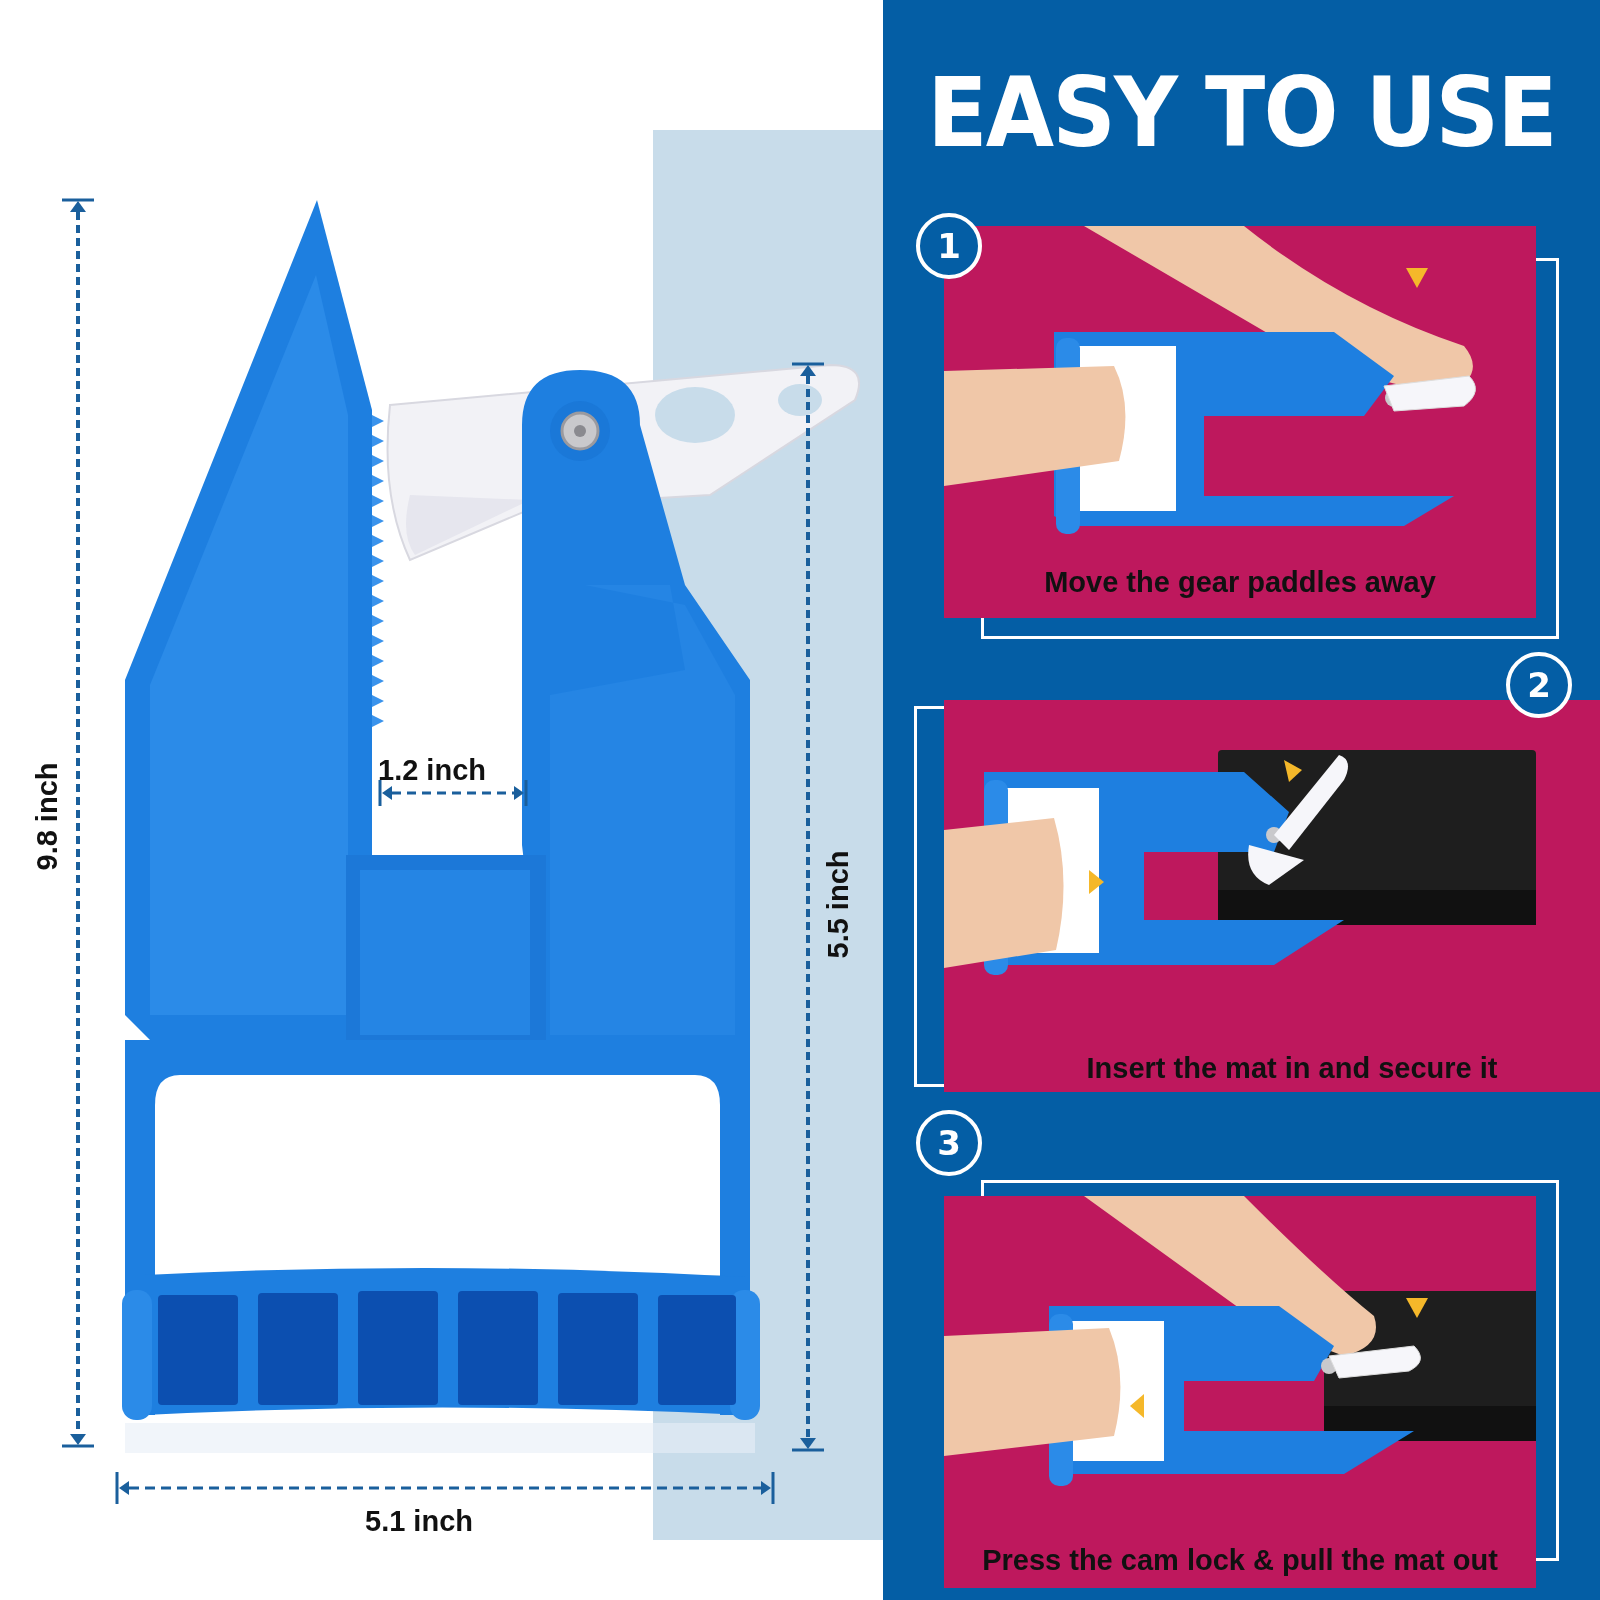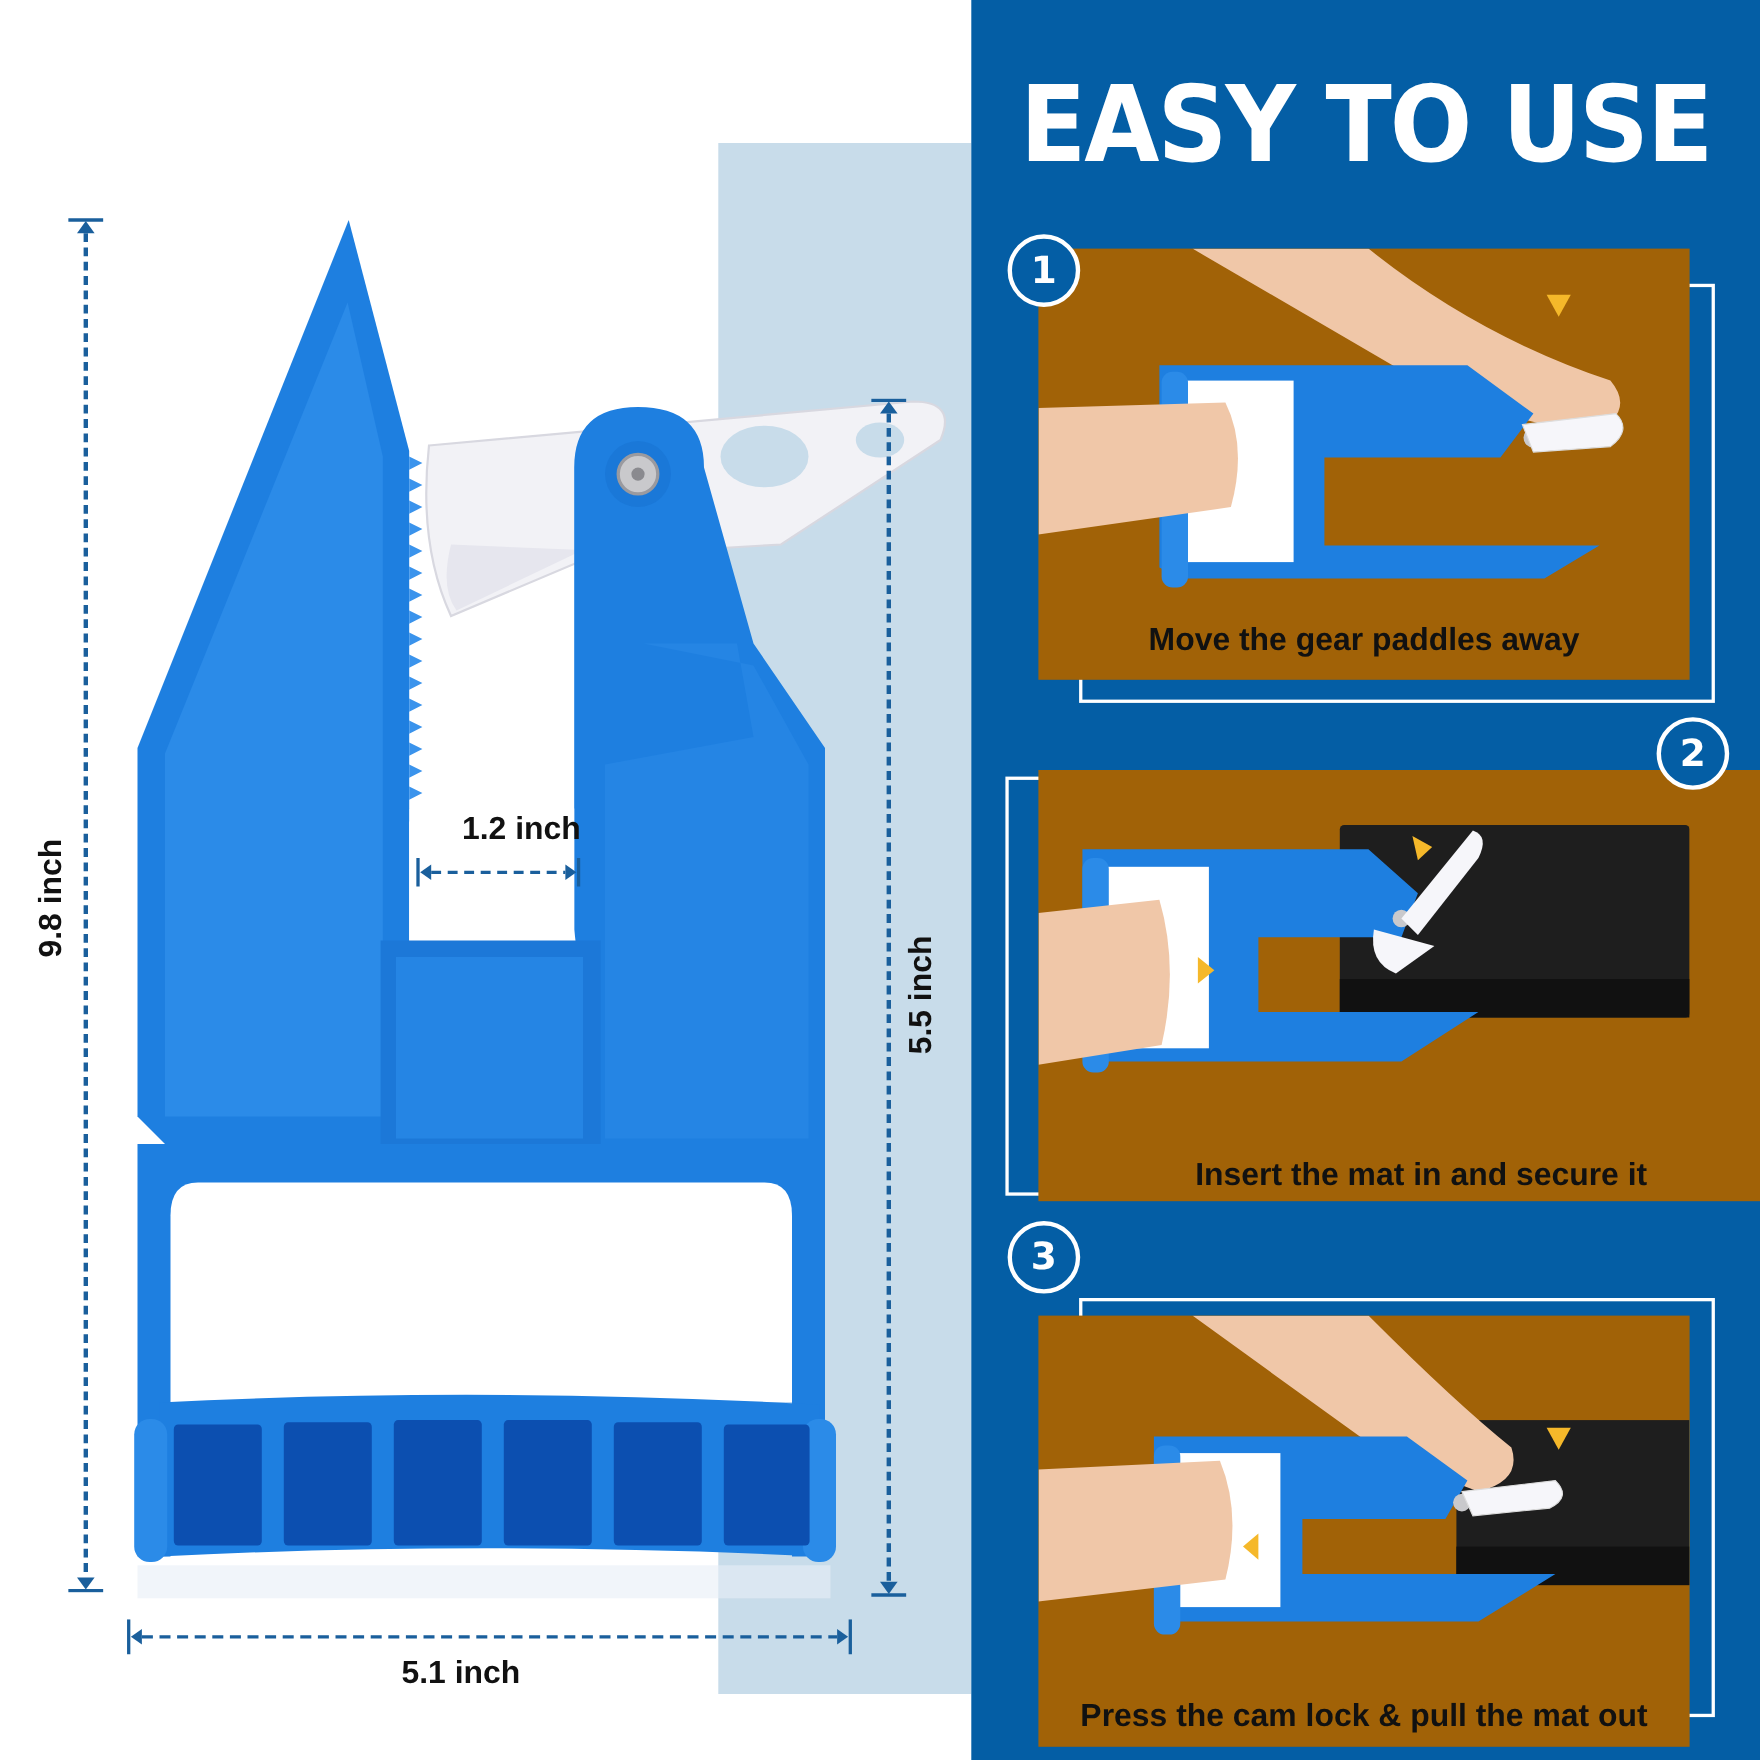--- a/index.html
+++ b/index.html
@@ -1,21 +1,21 @@
 <!DOCTYPE html>
 <html><head>
 <meta charset="utf-8">
 <style>
   html,body{margin:0;padding:0;}
   body{width:1600px;height:1600px;position:relative;overflow:hidden;background:#ffffff;font-family:"Liberation Sans",sans-serif;}
   .abs{position:absolute;}
   .light-panel{left:653px;top:130px;width:230px;height:1410px;background:#c8dcea;}
   .blue-panel{left:883px;top:0;width:717px;height:1600px;background:#045ea5;}
   .title{left:883px;top:48px;width:717px;text-align:center;color:#fff;font-family:"DejaVu Sans",sans-serif;font-weight:bold;font-size:96px;letter-spacing:-2px;line-height:130px;transform:scaleX(0.92);}
-  .card{background:#a16207;overflow:hidden;}
+  .card{background:#be185d;overflow:hidden;}
   .frame{border:3px solid #fff;box-sizing:border-box;}
   .badge{width:58px;height:58px;border-radius:50%;border:4px solid #fff;background:#045ea5;color:#fff;font-family:"DejaVu Sans",sans-serif;font-weight:bold;font-size:34px;text-align:center;line-height:58px;}
   .caption{position:absolute;left:0;width:100%;text-align:center;color:#111;font-family:"Liberation Sans",sans-serif;font-weight:bold;font-size:29px;}
   .dimtext{color:#111;font-family:"Liberation Sans",sans-serif;font-weight:bold;font-size:29px;white-space:nowrap;}
   svg{display:block;}
 </style>
 </head>
 <body>
 
 <div class="abs light-panel"></div>
@@ -80,21 +80,21 @@
   <svg width="32" height="1090">
     <line x1="0" y1="2" x2="32" y2="2" stroke="#1a5f9c" stroke-width="3"></line>
     <line x1="0" y1="1088" x2="32" y2="1088" stroke="#1a5f9c" stroke-width="3"></line>
     <line x1="16" y1="14" x2="16" y2="1076" stroke="#1a5f9c" stroke-width="4" stroke-dasharray="8,5"></line>
     <polygon points="8,14 24,14 16,3" fill="#1a5f9c"></polygon>
     <polygon points="8,1076 24,1076 16,1087" fill="#1a5f9c"></polygon>
   </svg>
 </div>
 <div class="abs dimtext" style="left:773px;top:888px;width:130px;text-align:center;transform:rotate(-90deg);">5.5 inch</div>
 
-<div class="abs dimtext" style="left:378px;top:738px;width:150px;text-align:right;">1.2 inch</div>
+<div class="abs dimtext" style="left:378px;top:754px;width:150px;text-align:left;">1.2 inch</div>
 <div class="abs" style="left:378px;top:778px;width:150px;height:30px;">
   <svg width="150" height="30">
     <line x1="2" y1="2" x2="2" y2="28" stroke="#1a5f9c" stroke-width="3"></line>
     <line x1="148" y1="2" x2="148" y2="28" stroke="#1a5f9c" stroke-width="3"></line>
     <line x1="14" y1="15" x2="136" y2="15" stroke="#1a5f9c" stroke-width="3" stroke-dasharray="9,6"></line>
     <polygon points="14,8 14,22 4,15" fill="#1a5f9c"></polygon>
     <polygon points="136,8 136,22 146,15" fill="#1a5f9c"></polygon>
   </svg>
 </div>
 

